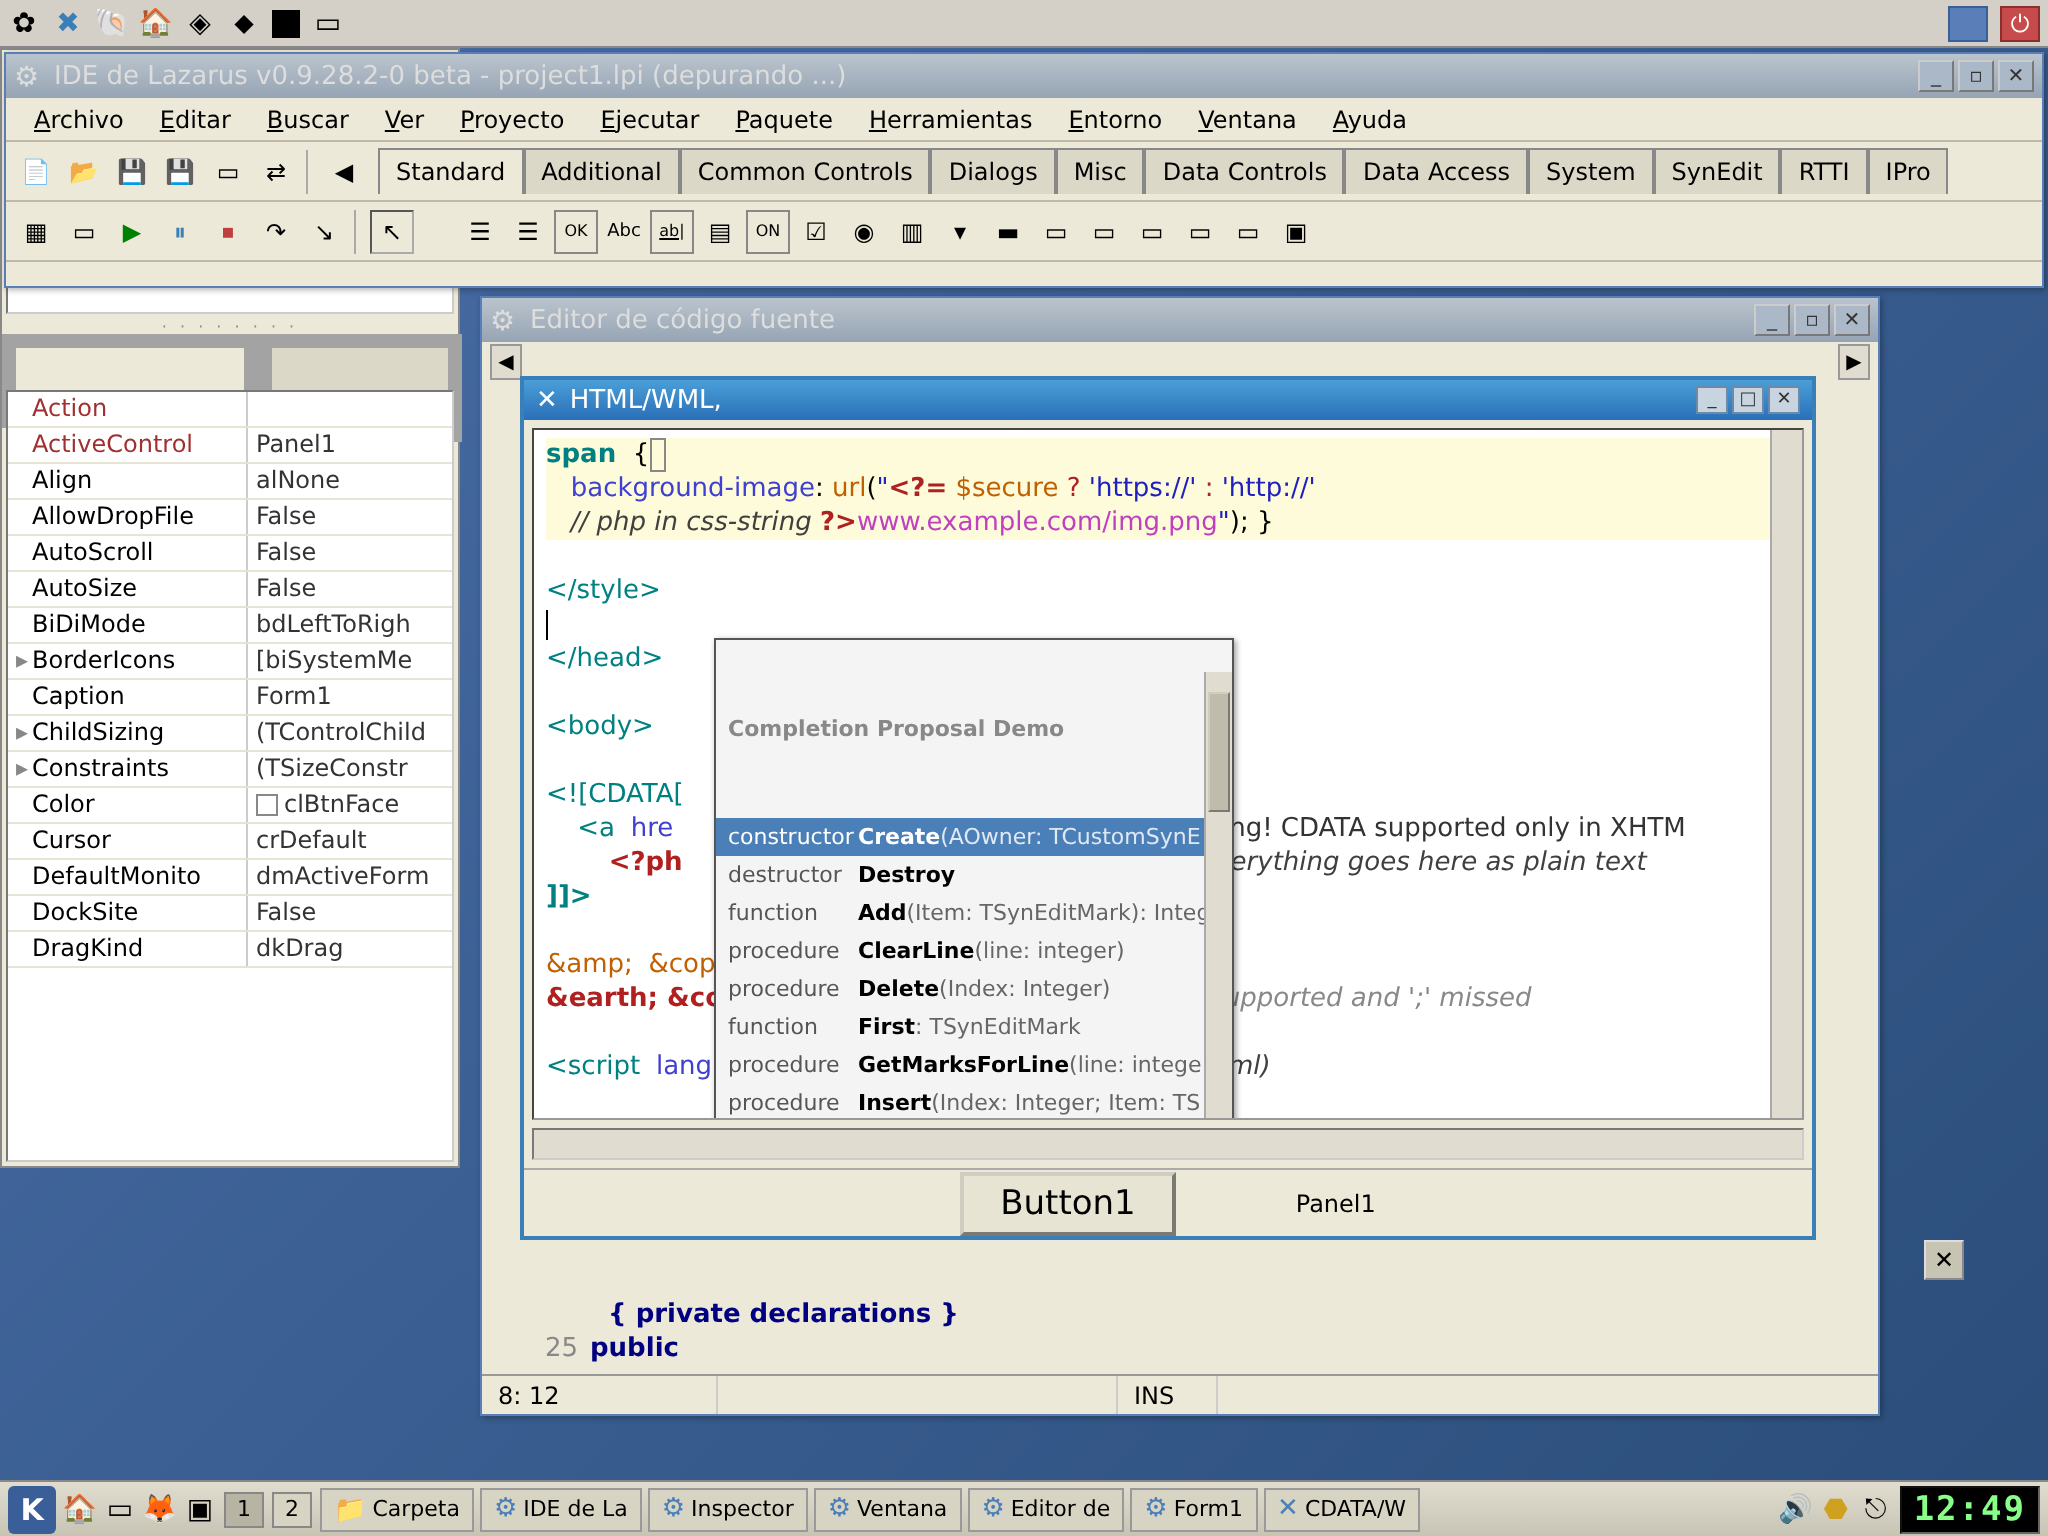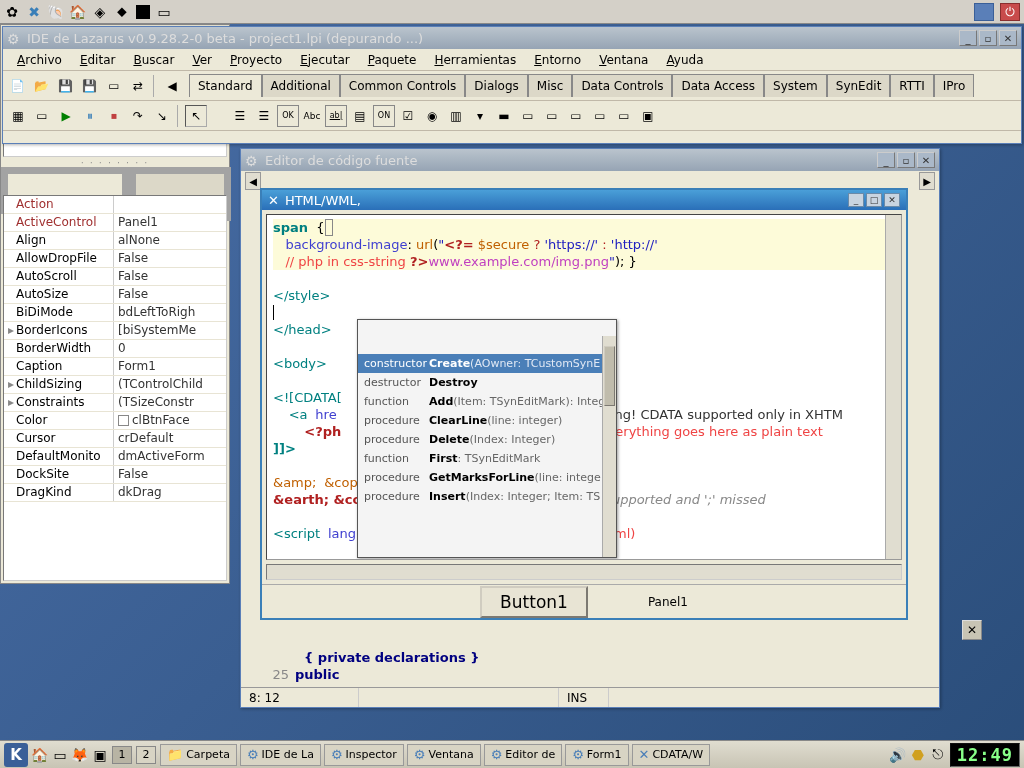--- a/index.html
+++ b/index.html
@@ -40,21 +40,21 @@
 .tree-row.selected { background: #5a7fb8; color: white; }
 .tree-indent { display: inline-block; }
 .tree-expand { display: inline-block; width: 11px; height: 11px; border: 1px solid #888; text-align: center; line-height: 8px; font-size: 10px; margin-right: 2px; background: white; color: black;}
 .tree-icon { width: 14px; height: 12px; background: #d8d4c4; border: 1px solid #888; margin-right: 3px; display: inline-block; }
 .resize-dots { height: 8px; text-align: center; color: #888; letter-spacing: 2px; font-size: 8px; }
 .prop-tabs { display: flex; height: 26px; }
 .prop-tab { flex: 1; padding: 20px; background: #dcd8c8; border: 7px solid #a3a3a3; text-align: center; }
 .prop-tab.active { background: #ece9d8; border-bottom: none; }
 .prop-grid { flex: 1; background: white; border: 1px inset #ccc; margin: 2px; overflow: auto; font-size: 12px; }
 .prop-row { display: flex; height: 18px; border-bottom: 1px solid #e8e4d4; }
-.prop-name { width: 110px; padding: 1px 4px; border-right: 1px solid #ccc; white-space: nowrap; overflow: hidden; }
+.prop-name { width: 120px; padding: 1px 4px; border-right: 1px solid #ccc; white-space: nowrap; overflow: hidden; }
 .prop-name.action { color: #a03030; }
 .prop-exp-marker { color: #888; display: inline-block; width: 8px; }
 .prop-value { flex: 1; padding: 1px 4px; color: #333; white-space: nowrap; overflow: hidden; }
 .prop-checkbox { width: 11px; height: 11px; border: 1px solid #888; display: inline-block; margin-right: 3px; vertical-align: middle; }
 .insp-scroll { position: absolute; bottom: 2px; left: 2px; right: 2px; height: 16px; background: #dcd8c8; border: 1px inset #ccc; }
 
 
 .source-editor { left: 240px; top: 148px; width: 700px; height: 560px; }
 .editor-body { flex: 1; display: flex; flex-direction: column; background: #ece9d8; position: relative;}
 .editor-tabs-row { display: flex; height: 20px; align-items: center; padding: 0 4px; }
@@ -65,21 +65,21 @@
 
 .html-window { position: absolute; left: 260px; top: 188px; width: 648px; height: 432px; border: 2px solid #3a7fb8; background: #ece9d8; display: flex; flex-direction: column; }
 .html-title { height: 20px; background: linear-gradient(to bottom, #4a9fd8 0%, #2a6fb8 100%); color: white; display: flex; align-items: center; padding: 0 6px; font-size: 13px; gap: 6px;}
 .html-title-btns { display: flex; gap: 2px; }
 .html-btn { width: 16px; height: 14px; background: #c8d4e0; border: 1px solid #6a8aa8; font-size: 9px; display: flex; align-items: center; justify-content: center; color: #333;}
 .html-code { flex: 1; background: #fff; margin: 4px; border: 1px inset #999; font-family: "DejaVu Sans Mono", monospace; font-size: 13px; padding: 4px 6px; line-height: 17px; white-space: pre; overflow: hidden; position: relative; }
 .hl-yellow-bg { background: #fdfbd9; display: block; }
 .kw-red { color: #b02020; }
 .kw-blue { color: #2020c0; }
 .kw-teal { color: #008080; }
-.kw-green { color: #ef4444; }
+.kw-green { color: #404040; font-style: italic; }
 .kw-gray { color: #888; font-style: italic; }
 .kw-bold { font-weight: bold; }
 .kw-pink { color: #c040c0; }
 .kw-orange { color: #c06000; }
 .kw-orange-b { color: #c06000; font-weight: normal;}
 .kw-type { color: #4040d0; }
 .html-bottom-panel { height: 34px; background: #ece9d8; display: flex; align-items: center; justify-content: center; gap: 60px; border-top: 1px solid #aaa;}
 .html-button1 { padding: 4px 18px; border: 2px outset #d0ccc0; background: #e8e4d4; font-size: 17px; }
 
 
@@ -253,24 +253,20 @@
       </div>
       <div class="prop-row">
         <div class="prop-name"><span class="prop-exp-marker"></span>BiDiMode</div>
         <div class="prop-value">bdLeftToRigh</div>
       </div>
       <div class="prop-row">
         <div class="prop-name"><span class="prop-exp-marker">▸</span>BorderIcons</div>
         <div class="prop-value">[biSystemMe</div>
       </div>
       <div class="prop-row">
-        <div class="prop-name"><span class="prop-exp-marker"></span>BorderWidth</div>
-        <div class="prop-value">0</div>
-      </div>
-      <div class="prop-row">
         <div class="prop-name"><span class="prop-exp-marker"></span>Caption</div>
         <div class="prop-value">Form1</div>
       </div>
       <div class="prop-row">
         <div class="prop-name"><span class="prop-exp-marker">▸</span>ChildSizing</div>
         <div class="prop-value">(TControlChild</div>
       </div>
       <div class="prop-row">
         <div class="prop-name"><span class="prop-exp-marker">▸</span>Constraints</div>
         <div class="prop-value">(TSizeConstr</div>
@@ -358,20 +354,21 @@
   <span class="kw-teal">&lt;a</span> <span class="kw-type">hre</span>                                  <span style="color:#333">ning! CDATA supported only in XHTM</span>
     <span class="kw-red kw-bold">&lt;?ph</span>                                 <span class="kw-green">everything goes here as plain text</span>
 <span class="kw-teal kw-bold">]]&gt;</span>
 
 <span class="kw-orange">&amp;amp;</span> <span class="kw-orange">&amp;copy;</span>
 <span class="kw-red kw-bold">&amp;earth; &amp;copy</span> <span class="kw-gray">&lt;!-- invalid amp-tags, 'earth' not supported and ';' missed</span>
 
 <span class="kw-teal">&lt;script</span> <span class="kw-type">language</span>=<span class="kw-blue">"php"</span><span class="kw-teal">&gt;</span>  <span class="kw-green">// php long open tag (html)</span>
     
     <div class="completion">
+      <div class="completion-title">Completion Proposal Demo</div>
       <div id="completion-list"><div class="completion-row selected">
             <span class="comp-kind">constructor</span>
             <span class="comp-name">Create</span>
             <span class="comp-sig">(AOwner: TCustomSynE</span>
           </div><div class="completion-row">
             <span class="comp-kind">destructor</span>
             <span class="comp-name">Destroy</span>
             <span class="comp-sig"></span>
           </div><div class="completion-row">
             <span class="comp-kind">function</span>

